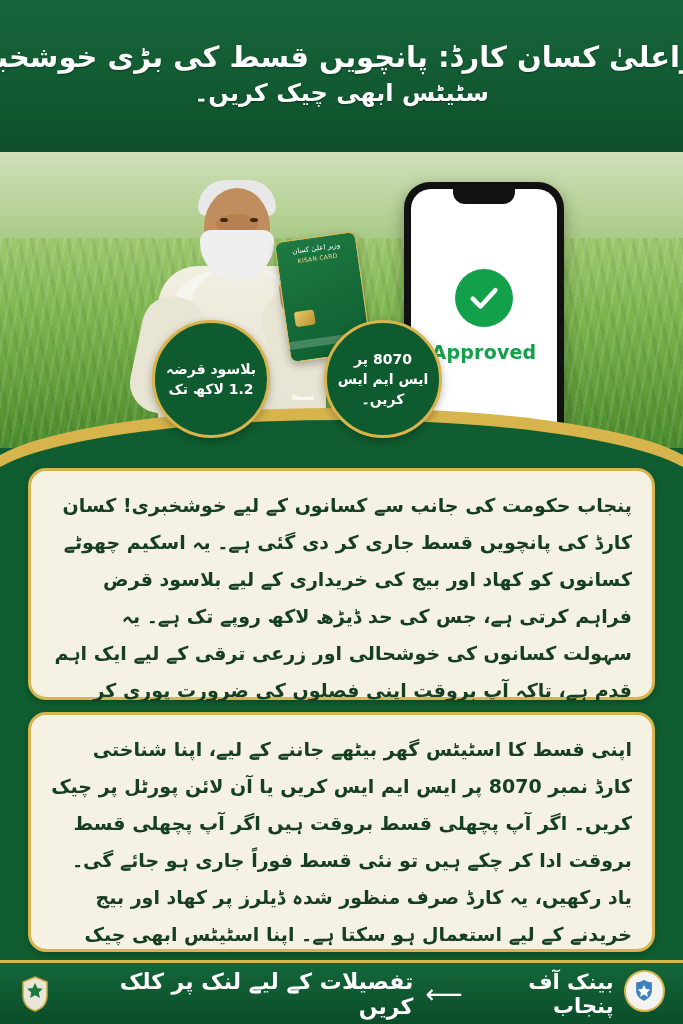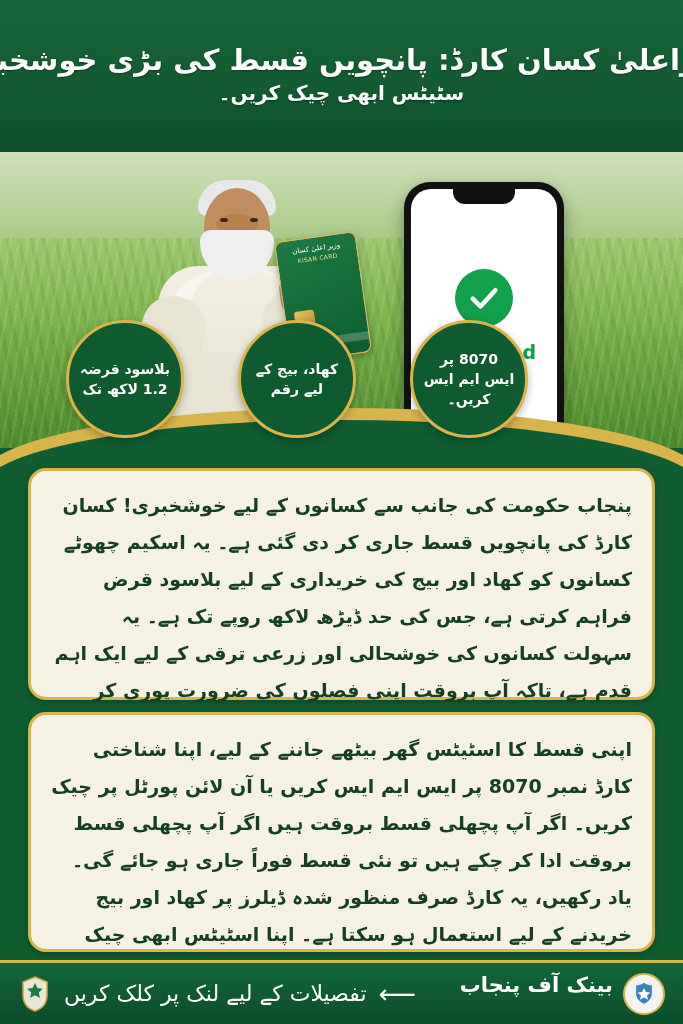--- a/index.html
+++ b/index.html
@@ -34,21 +34,21 @@
   .header-line {
     color: #ffffff;
     font-size: 29px;
     line-height: 1.34;
     font-weight: bold;
     text-align: center;
     direction: rtl;
     text-shadow: 0 1px 2px rgba(0,0,0,.35);
     white-space: nowrap;
   }
-  .header-line.second { font-size: 20px; }
+  .header-line.second { font-size: 24px; }
 
   
   .photo-band {
     position: absolute;
     top: 152px; left: 0;
     width: 683px;
     height: 296px;
     overflow: hidden;
     background: #8fbf5c;
   }
@@ -247,21 +247,21 @@
     background: #f3f3ef;
     display: flex; align-items: center; justify-content: center;
     border: 2px solid #d8b44c;
   }
   .bop-logo svg { width: 28px; height: 28px; }
   .bop-name {
     color: #ffffff; font-size: 21px; font-weight: bold; direction: rtl;
   }
   .footer-right { display: flex; align-items: center; gap: 12px; }
   .footer-cta {
-    color: #ffffff; font-size: 22px; font-weight: normal; direction: rtl;
+    color: #ffffff; font-size: 22px; font-weight: bold; direction: rtl;
   }
   .arrow-left { color: #ffffff; font-size: 26px; line-height: 1; }
   .crest {
     width: 34px; height: 40px;
     display: flex; align-items: center; justify-content: center;
   }
   .crest svg { width: 32px; height: 38px; }
 </style>
 </head>
 <body>
@@ -310,21 +310,20 @@
         <div class="approved-text">Approved</div>
       </div>
     </div>
   </div>
 
   <div class="wave"></div>
   <div class="wave2"></div>
 
   <div class="circles">
     <div class="circle">8070 پر ایس ایم ایس کریں۔</div>
-    <div class="circle">کھاد، بیج کے لیے رقم</div>
     <div class="circle">بلاسود قرضہ 1.2 لاکھ تک</div>
   </div>
 
   <div class="panel one">پنجاب حکومت کی جانب سے کسانوں کے لیے خوشخبری! کسان کارڈ کی پانچویں قسط جاری کر دی گئی ہے۔ یہ اسکیم چھوٹے کسانوں کو کھاد اور بیج کی خریداری کے لیے بلاسود قرض فراہم کرتی ہے، جس کی حد ڈیڑھ لاکھ روپے تک ہے۔ یہ سہولت کسانوں کی خوشحالی اور زرعی ترقی کے لیے ایک اہم قدم ہے، تاکہ آپ بروقت اپنی فصلوں کی ضرورت پوری کر سکیں اور پیداوار میں اضافہ ہو۔</div>
   <div class="panel two">اپنی قسط کا اسٹیٹس گھر بیٹھے جاننے کے لیے، اپنا شناختی کارڈ نمبر 8070 پر ایس ایم ایس کریں یا آن لائن پورٹل پر چیک کریں۔ اگر آپ پچھلی قسط بروقت ہیں اگر آپ پچھلی قسط بروقت ادا کر چکے ہیں تو نئی قسط فوراً جاری ہو جائے گی۔ یاد رکھیں، یہ کارڈ صرف منظور شدہ ڈیلرز پر کھاد اور بیج خریدنے کے لیے استعمال ہو سکتا ہے۔ اپنا اسٹیٹس ابھی چیک کریں اور اس سہولت سے فائدہ اٹھائیں۔</div>
 
   <div class="footer">
     <div class="footer-left">
       <div class="bop-logo">
         <svg viewBox="0 0 32 32" fill="#1b6fb5">

